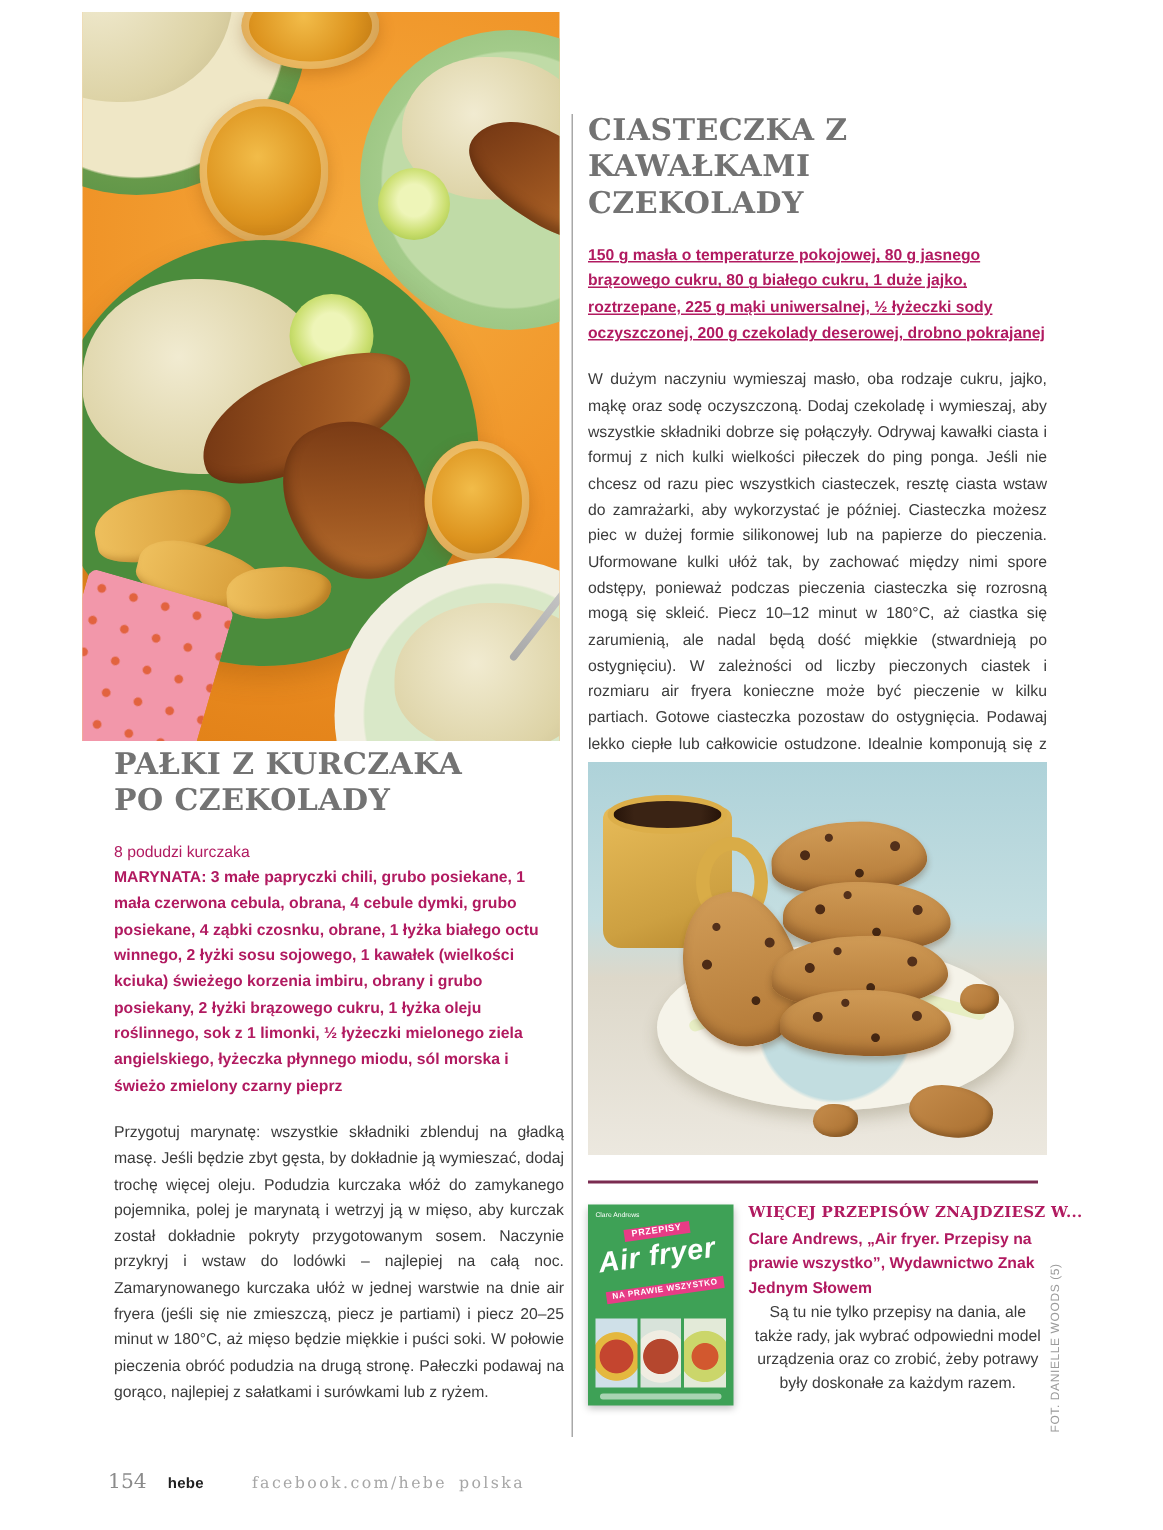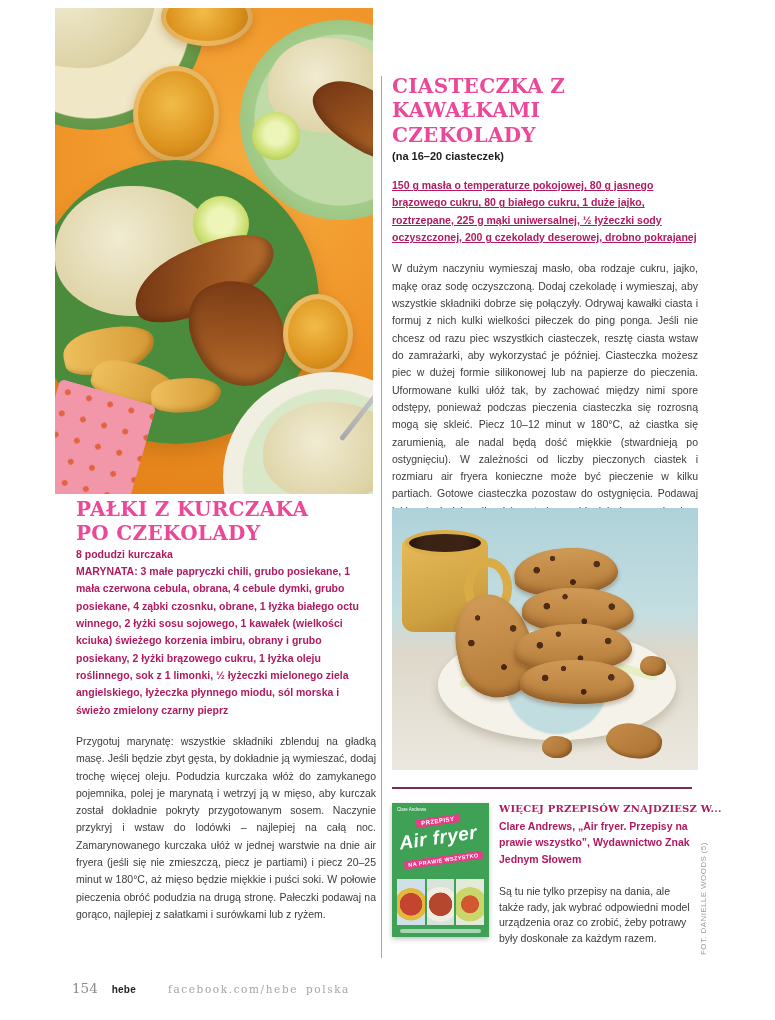--- a/index.html
+++ b/index.html
@@ -38,24 +38,24 @@
           background-image:radial-gradient(circle, #e2633f 2.6px, rgba(0,0,0,0) 3.2px);
           background-size:22px 22px;}
 
   
   .col-divider{position:absolute;left:381px;top:76px;width:1px;height:882px;background:#a8a8a8;}
 
   
   .col-right{position:absolute;left:392px;top:74px;width:306px;}
   .col-left{position:absolute;left:76px;top:497px;width:300px;}
   .recipe-title{font-family:"DejaVu Serif",serif;font-weight:bold;font-size:20px;line-height:1.22;
-                color:#ec4899;letter-spacing:.3px;margin:0;}
+                color:#737373;letter-spacing:.3px;margin:0;}
   .yield{font-weight:bold;font-size:11px;color:#1d1d1d;margin-top:3px;}
   .ingredients{font-weight:bold;font-size:10.5px;line-height:1.65;color:#b11a60;margin-top:15px;}
-  .main-ing{font-weight:bold;font-size:10.5px;line-height:1.65;color:#b11a60;}
+  .main-ing{font-weight:normal;font-size:10.5px;line-height:1.65;color:#b11a60;margin-top:14px;}
   .ingredients.tight{margin-top:0;}
   .instructions{font-size:10.5px;line-height:1.65;color:#3b3b3b;text-align:justify;margin-top:14px;}
 
   
   .cookie-photo{position:absolute;left:392px;top:508px;width:306px;height:262px;overflow:hidden;
                 background:linear-gradient(180deg,#aed2d9 0%,#c4dee1 40%,#ddd8ca 55%,#ece8df 100%);}
   .mug{position:absolute;left:10px;top:30px;width:86px;height:94px;border-radius:8px 8px 12px 12px;
        background:linear-gradient(160deg,#e7bb58,#cda041 70%,#b8892f);}
   .mug-top{position:absolute;left:3px;top:-8px;width:80px;height:26px;border-radius:50%;
            background:radial-gradient(circle at 50% 45%, #3a2314 60%, #241208 100%);
@@ -93,21 +93,21 @@
   .bc-ph{flex:1;position:relative;}
   .bc-ph1{background:radial-gradient(circle at 50% 55%, #c4452f 0 38%, #e4b83f 40% 55%, #cfe0e8 57% 100%);}
   .bc-ph2{background:radial-gradient(circle at 50% 55%, #b5472e 0 40%, #f0ede2 42% 60%, #d8e3da 62% 100%);}
   .bc-ph3{background:radial-gradient(circle at 50% 55%, #d2582f 0 30%, #cbd66a 32% 58%, #e3ead8 60% 100%);}
   .bc-caption{position:absolute;left:8px;bottom:4px;width:81px;height:4px;background:rgba(255,255,255,.55);
               border-radius:2px;}
   .promo-text{flex:1;min-width:0;}
   .promo-header{font-family:"DejaVu Serif",serif;font-weight:bold;font-size:10px;color:#b11a60;
                 letter-spacing:.2px;white-space:nowrap;}
   .promo-ref{font-weight:bold;font-size:10.5px;line-height:1.55;color:#b11a60;margin-top:4px;}
-  .promo-desc{font-size:10.5px;line-height:1.5;color:#3b3b3b;margin-top:17px;}
+  .promo-desc{font-size:10.5px;line-height:1.5;color:#3b3b3b;margin-top:1px;text-align:center;}
 
   
   .photo-credit{position:absolute;left:699px;top:843px;height:112px;writing-mode:vertical-rl;
                 transform:rotate(180deg);font-size:8px;color:#9b9b9b;letter-spacing:.4px;white-space:nowrap;}
 
   
   .footer{position:absolute;left:72px;top:980px;display:flex;align-items:baseline;gap:14px;}
   .pg-num{font-family:"DejaVu Serif",serif;font-size:13.5px;color:#8b8b8b;}
   .brand{font-size:10px;font-weight:bold;color:#1f1f1f;letter-spacing:.2px;}
   .social{font-family:"DejaVu Serif",serif;font-size:10.5px;color:#a6a6a6;letter-spacing:1.6px;
@@ -144,21 +144,20 @@
       <div class="slaw-b" style="left:40px;top:30px;width:135px;height:100px;"></div>
       <div class="fork" style="left:145px;top:-18px;"></div>
     </div>
     <div class="pm napkin"></div>
   </div>
 
   <div class="col-divider"></div>
 
   <section class="col-right">
     <h2 class="recipe-title"><span>CIASTECZKA Z KAWAŁKAMI</span><br><span>CZEKOLADY</span></h2>
-    <div class="yield">(na 16–20 ciasteczek)</div>
     <p class="ingredients" style="margin-bottom:0;text-decoration:underline;">150 g masła o temperaturze pokojowej, 80 g jasnego brązowego cukru, 80 g białego cukru, 1 duże jajko, roztrzepane, 225 g mąki uniwersalnej, ½ łyżeczki sody oczyszczonej, 200 g czekolady deserowej, drobno pokrajanej</p>
     <p class="instructions" style="margin-bottom:0;">W dużym naczyniu wymieszaj masło, oba rodzaje cukru, jajko, mąkę oraz sodę oczyszczoną. Dodaj czekoladę i wymieszaj, aby wszystkie składniki dobrze się połączyły. Odrywaj kawałki ciasta i formuj z nich kulki wielkości piłeczek do ping ponga. Jeśli nie chcesz od razu piec wszystkich ciasteczek, resztę ciasta wstaw do zamrażarki, aby wykorzystać je później. Ciasteczka możesz piec w dużej formie silikonowej lub na papierze do pieczenia. Uformowane kulki ułóż tak, by zachować między nimi spore odstępy, ponieważ podczas pieczenia ciasteczka się rozrosną mogą się skleić. Piecz 10–12 minut w 180°C, aż ciastka się zarumienią, ale nadal będą dość miękkie (stwardnieją po ostygnięciu). W zależności od liczby pieczonych ciastek i rozmiaru air fryera konieczne może być pieczenie w kilku partiach. Gotowe ciasteczka pozostaw do ostygnięcia. Podawaj lekko ciepłe lub całkowicie ostudzone. Idealnie komponują się z filiżanką herbaty lub szklanką mleka.</p>
   </section>
 
   <div class="cookie-photo">
     <div class="mug">
       <div class="mug-top"></div>
       <div class="mug-handle"></div>
     </div>
     <div class="cplate">

